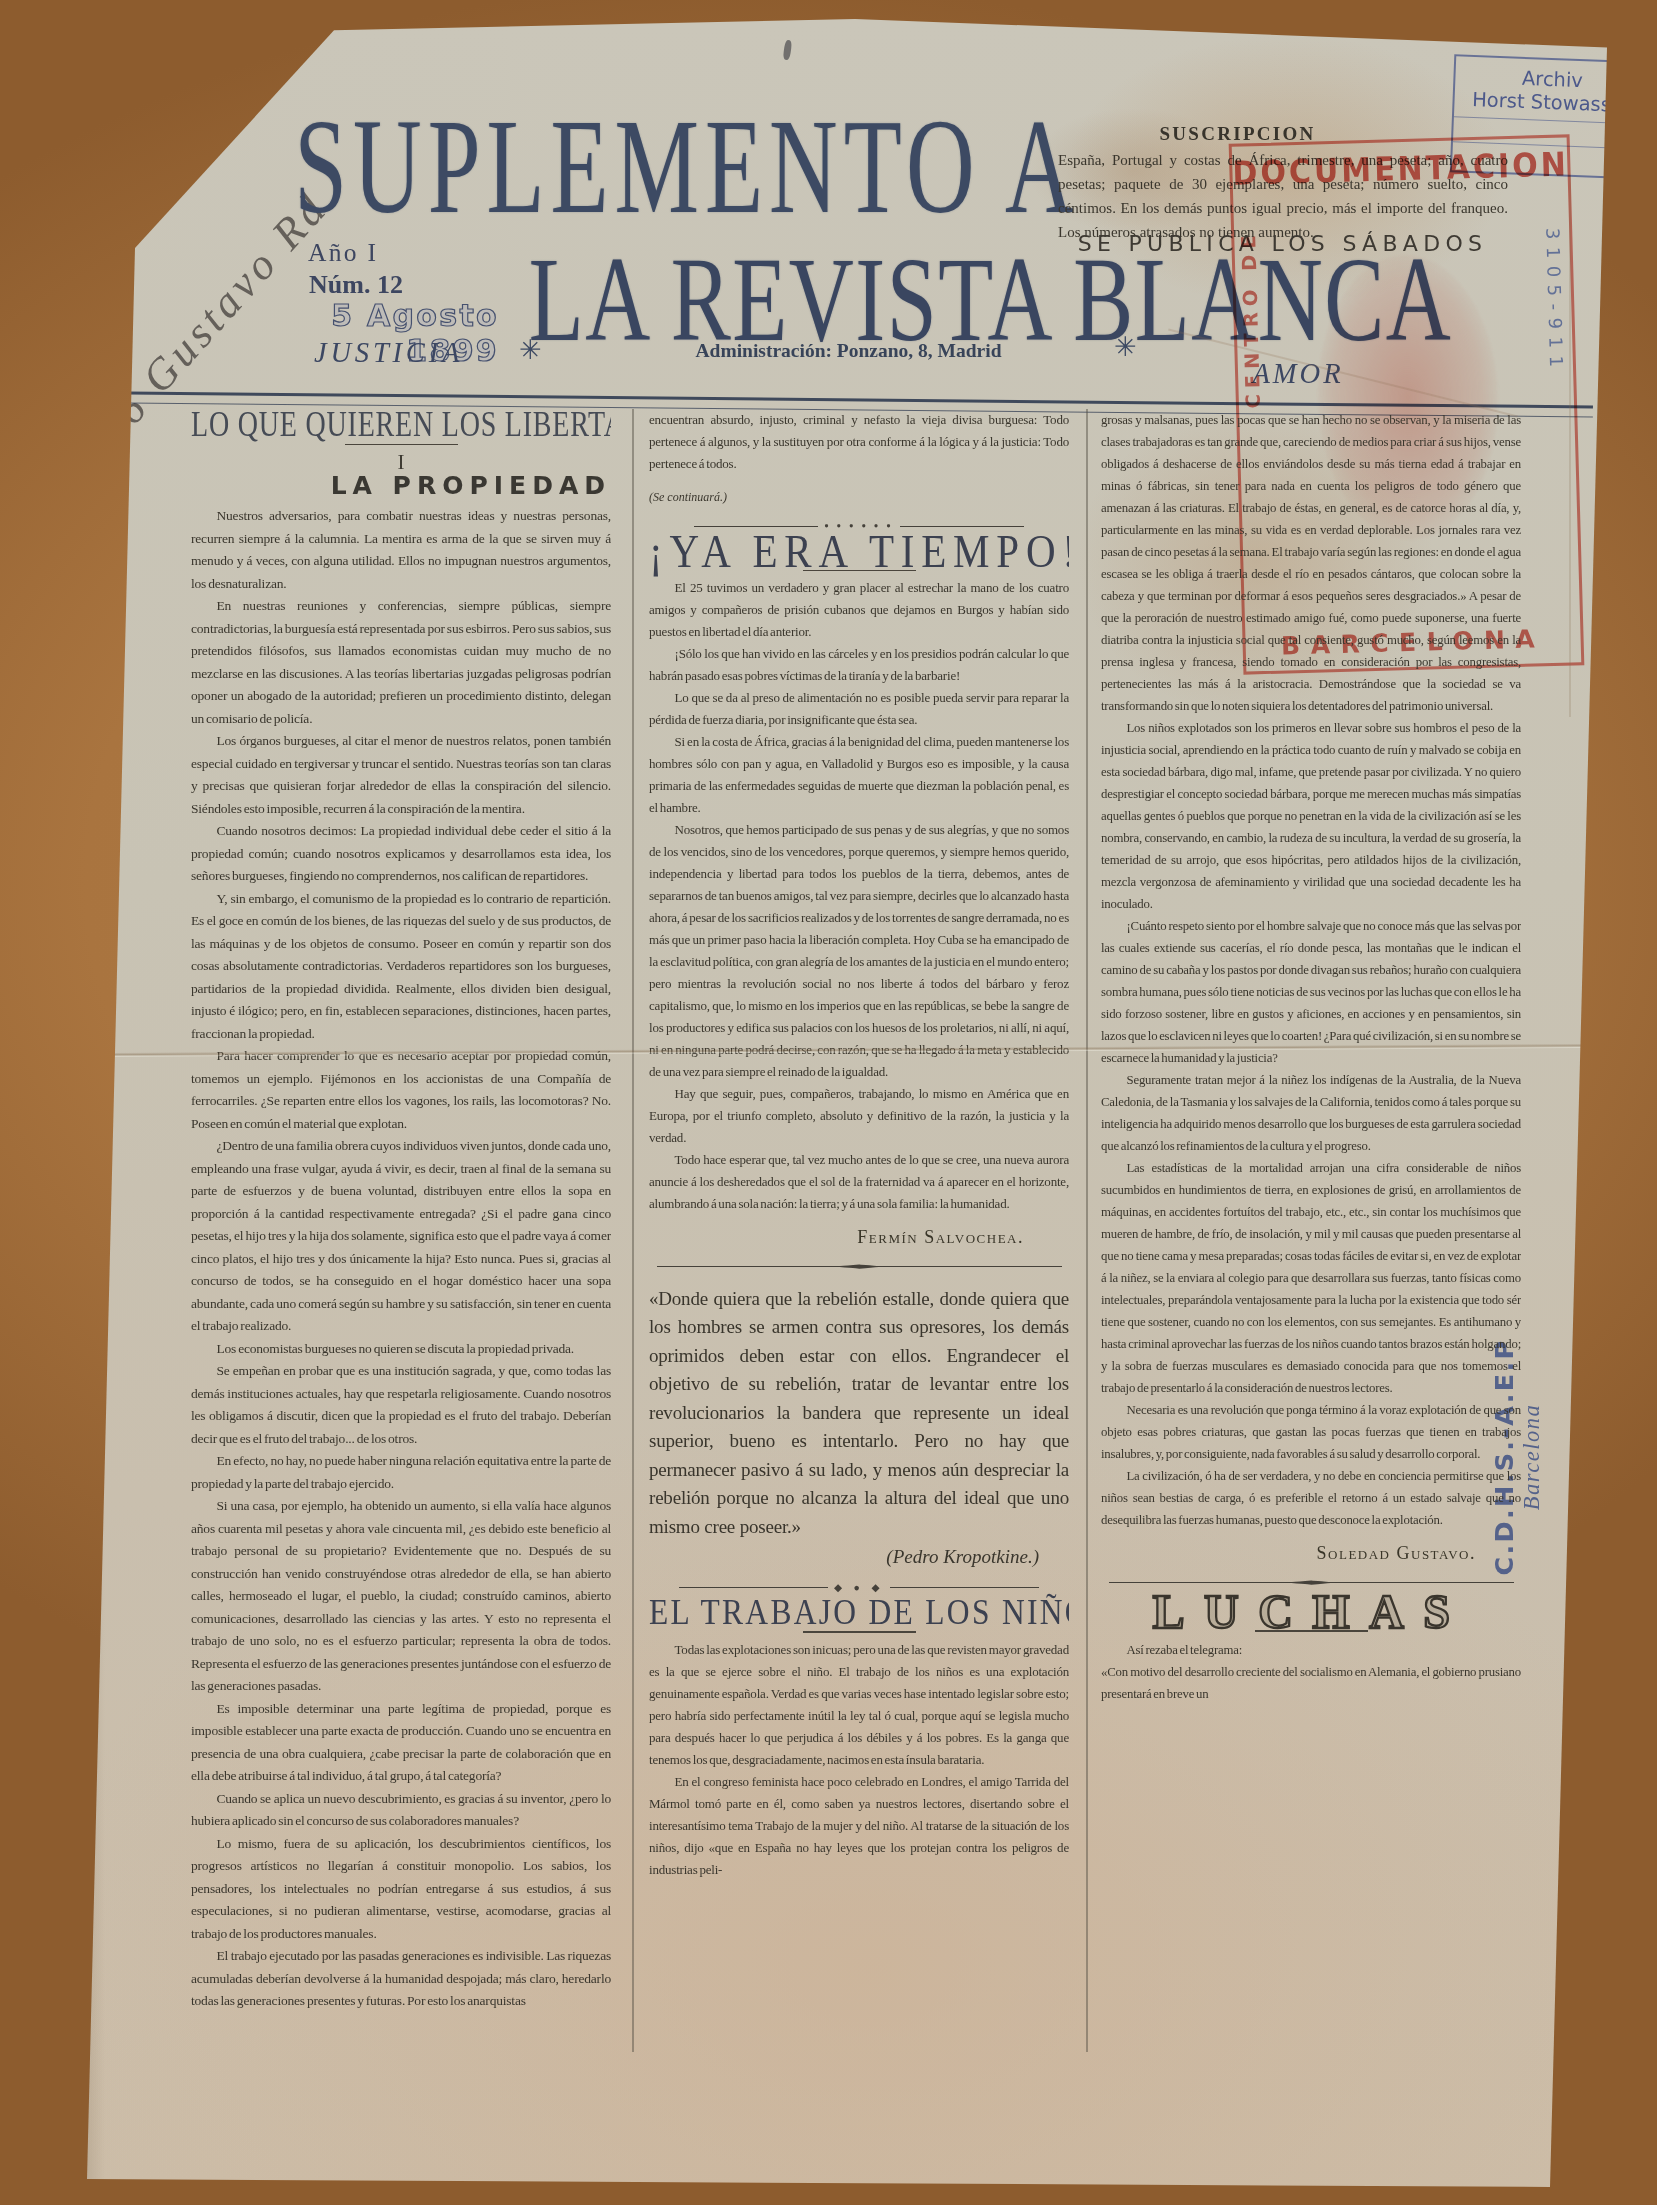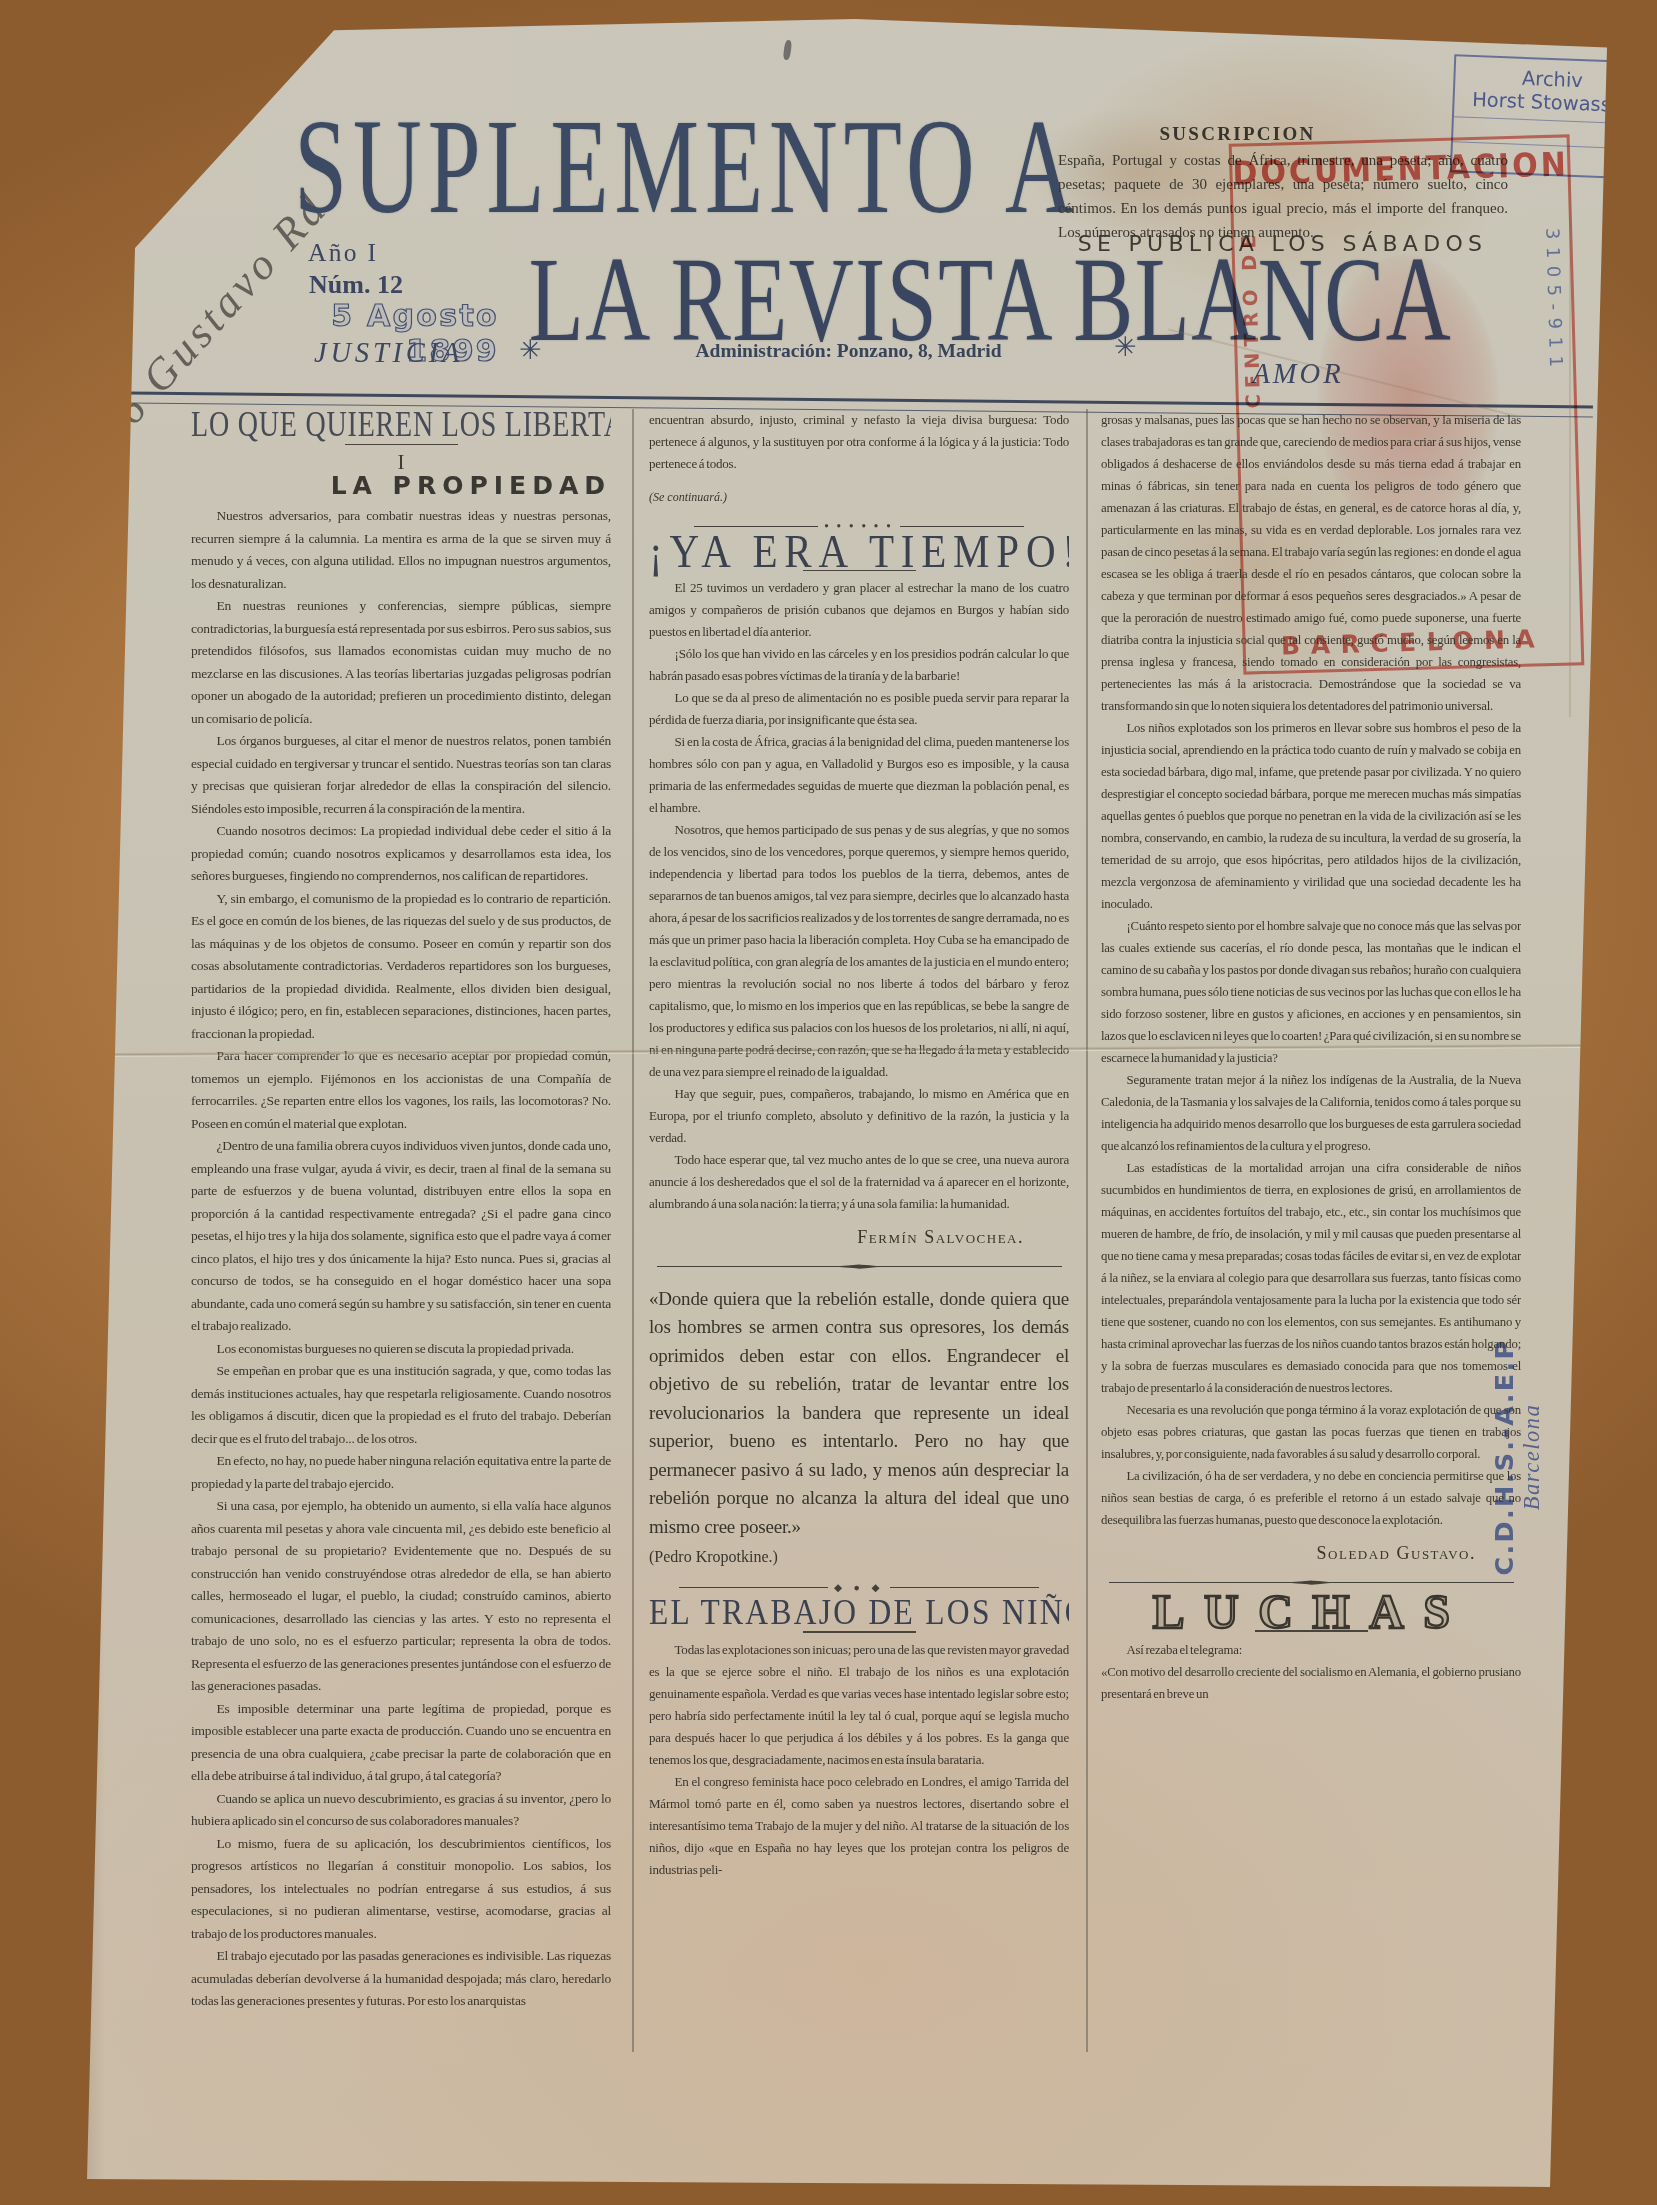--- a/index.html
+++ b/index.html
@@ -105,21 +105,21 @@
   .orn-beads::before,.orn-beads::after{content:"";flex:1;border-top:1.5px solid #45413a;}
   .orn-beads span{font-size:7.5px;letter-spacing:3px;margin:0 6px;}
   .orn-diamond{display:flex;align-items:center;margin:4.5px 7.5px;color:#45413a;}
   .orn-diamond::before,.orn-diamond::after{content:"";flex:1;border-top:1.5px solid #45413a;}
   .orn-diamond span{font-size:11.3px;margin:0 7.5px;transform:scale(6,.5);}
   .orn-fancy{display:flex;align-items:center;width:360px;margin:9px auto 1.5px;color:#45413a;}
   .orn-fancy::before,.orn-fancy::after{content:"";flex:1;border-top:1.5px solid #45413a;}
   .orn-fancy span{font-size:10.5px;letter-spacing:4.5px;margin:0 6px;}
   blockquote{margin:7.5px 0 0;font-size:19px;line-height:28.5px;text-align:justify;color:#39352c;}
   blockquote p{text-indent:0 !important;word-spacing:0 !important;}
-  .attr{font-size:16px;padding-right:30px;margin-top:4.5px;}
+  .attr{text-align:right;font-style:italic;font-size:19px;padding-right:30px;margin-top:4.5px;}
   .intro{margin-top:7.5px !important;}
 </style>
 </head>
 <body>
 
 <div class="paper">
 
   <div class="handwrite">16 Gustavo Rd</div>
   <div class="ink-mark"></div>
 

